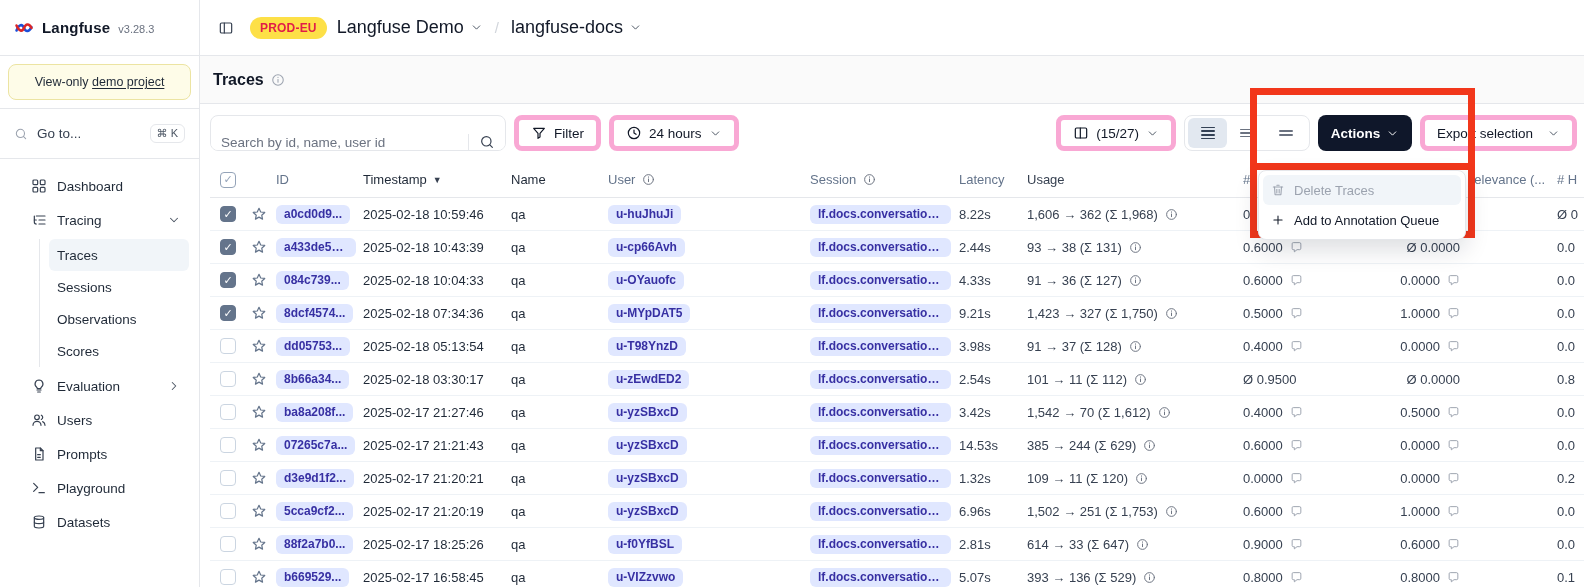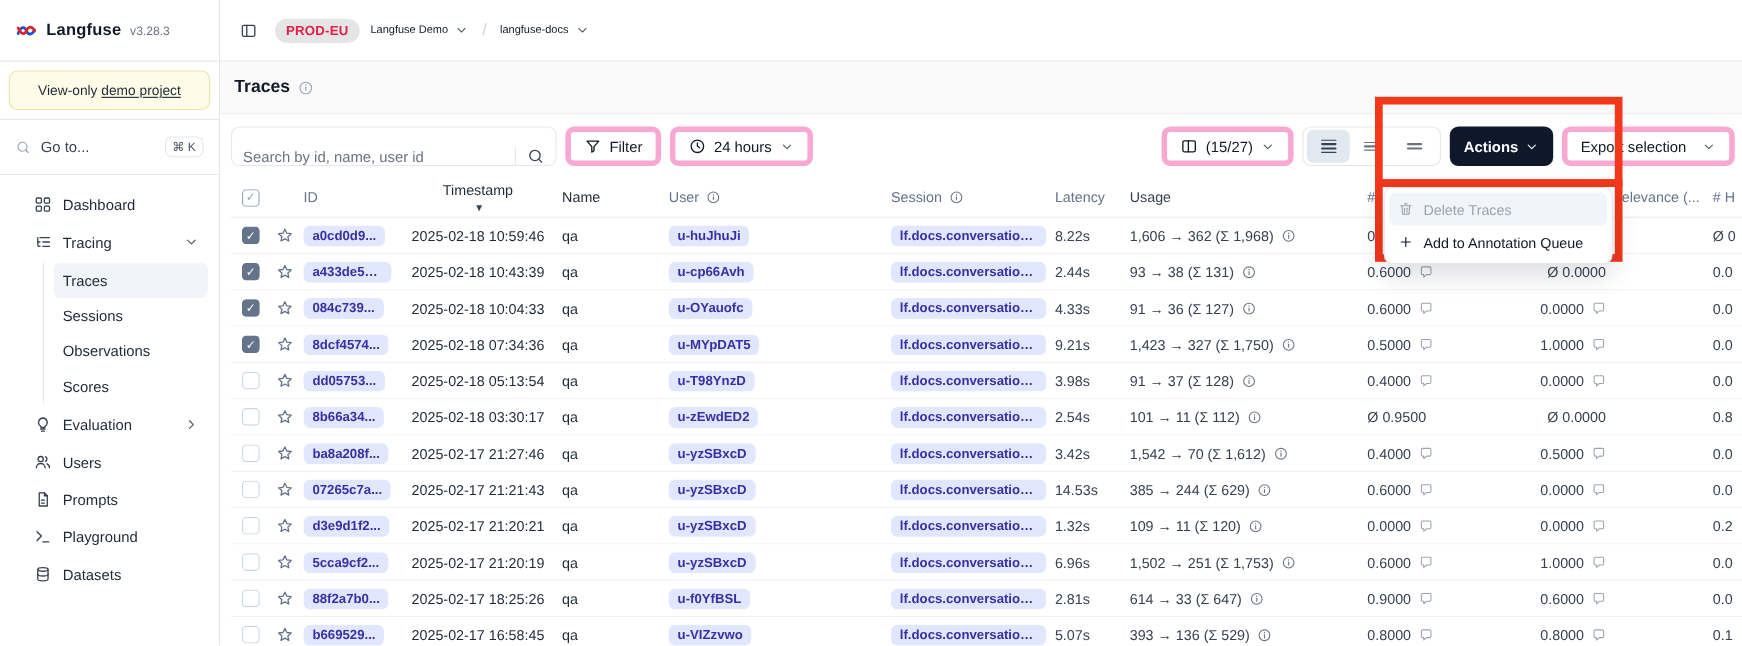--- a/index.html
+++ b/index.html
@@ -27,22 +27,22 @@
   .nav-item .nicon { color:#374151; display:flex; }
   .nav-item .chev { margin-left:auto; color:#4b5563; }
   .nav-sub { margin:2px 0 2px 16px; border-left:1px solid #e5e7eb; padding-left:9px; }
   .nav-sub .nav-item { height:32px; }
   .nav-item.active { background:#f1f5f9; font-weight:500; }
 
   
   .main { flex:1; min-width:0; display:flex; flex-direction:column; }
   .topbar { height:56px; display:flex; align-items:center; gap:10px; padding:0 12px; border-bottom:1px solid #e5e7eb; }
   .panel-btn { width:28px; height:28px; display:flex; align-items:center; justify-content:center; border-radius:6px; color:#374151; cursor:pointer; }
-  .env-badge { background:#e5e5e5; color:#e11d48; font-size:12px; font-weight:600; padding:4px 10px; border-radius:999px; letter-spacing:.2px; }
-  .crumb { display:flex; align-items:center; gap:6px; font-size:10px; font-weight:500; color:#111827; cursor:pointer; }
+  .env-badge { background:#fde047; color:#e11d48; font-size:12px; font-weight:600; padding:4px 10px; border-radius:999px; letter-spacing:.2px; }
+  .crumb { display:flex; align-items:center; gap:6px; font-size:18px; font-weight:500; color:#111827; cursor:pointer; }
   .crumb .chev { color:#4b5563; }
   .crumb-sep { color:#d1d5db; font-size:15px; padding:0 2px; }
 
   .title-strip { height:48px; background:#fafafa; border-bottom:1px solid #e5e7eb; display:flex; align-items:center; gap:7px; padding:0 13px; }
   .page-title { font-size:16px; font-weight:600; }
   .muted-icon { color:#9ca3af; display:flex; }
 
   .toolbar { height:58px; display:flex; align-items:center; padding:0 7px 0 10px; gap:8px; background:#fff; }
   .search-wrap { width:296px; height:36px; border:1px solid #e5e7eb; border-radius:8px; display:flex; align-items:flex-end; overflow:hidden; background:#fff; }
   .search-input { flex:1; border:none; outline:none; padding:0 10px; font-size:13.5px; color:#111827; font-family:inherit; }
@@ -61,21 +61,21 @@
 
   
   .table { flex:1; overflow:hidden; padding-left:10px; }
   .thead-row, .trow { display:grid; grid-template-columns:36px 26px 84px 150px 95px 200px 150px 70px 220px 100px 127px 83px 60px; align-items:center; }
   .thead-row { height:36px; border-bottom:1px solid #e5e7eb; color:#64748b; font-size:13px; font-weight:500; }
   .trow { height:33px; border-bottom:1px solid #eef2f6; font-size:13px; color:#374151; background:#fff; }
   .cell { display:flex; align-items:center; gap:4px; overflow:hidden; white-space:nowrap; }
   .c-select { justify-content:center; }
   .c-star { justify-content:center; color:#64748b; }
   .c-id { padding-left:4px; }
-  .c-ts { padding-left:7px; color:#1f2937;flex-direction:column; }
+  .c-ts { padding-left:7px; color:#1f2937; }
   .c-name { padding-left:5px; color:#1f2937; }
   .c-user { padding-left:7px; }
   .c-session { padding-left:9px; }
   .c-latency { padding-left:8px; }
   .c-usage { padding-left:6px; color:#374151; }
   .c-score { justify-content:flex-end; padding-right:8px; }
   .c-rel { padding-left:2px; }
   .c-last { padding-left:6px; }
   .badge { background:#e0e7ff; color:#3730a3; font-weight:600; font-size:12px; padding:2.5px 8px; border-radius:6px; overflow:hidden; text-overflow:ellipsis; white-space:nowrap; cursor:pointer; }
   .cb { width:16px; height:16px; border-radius:4px; border:1.5px solid #cbd5e1; background:#fff; display:flex; align-items:center; justify-content:center; font-size:11px; cursor:pointer; }

